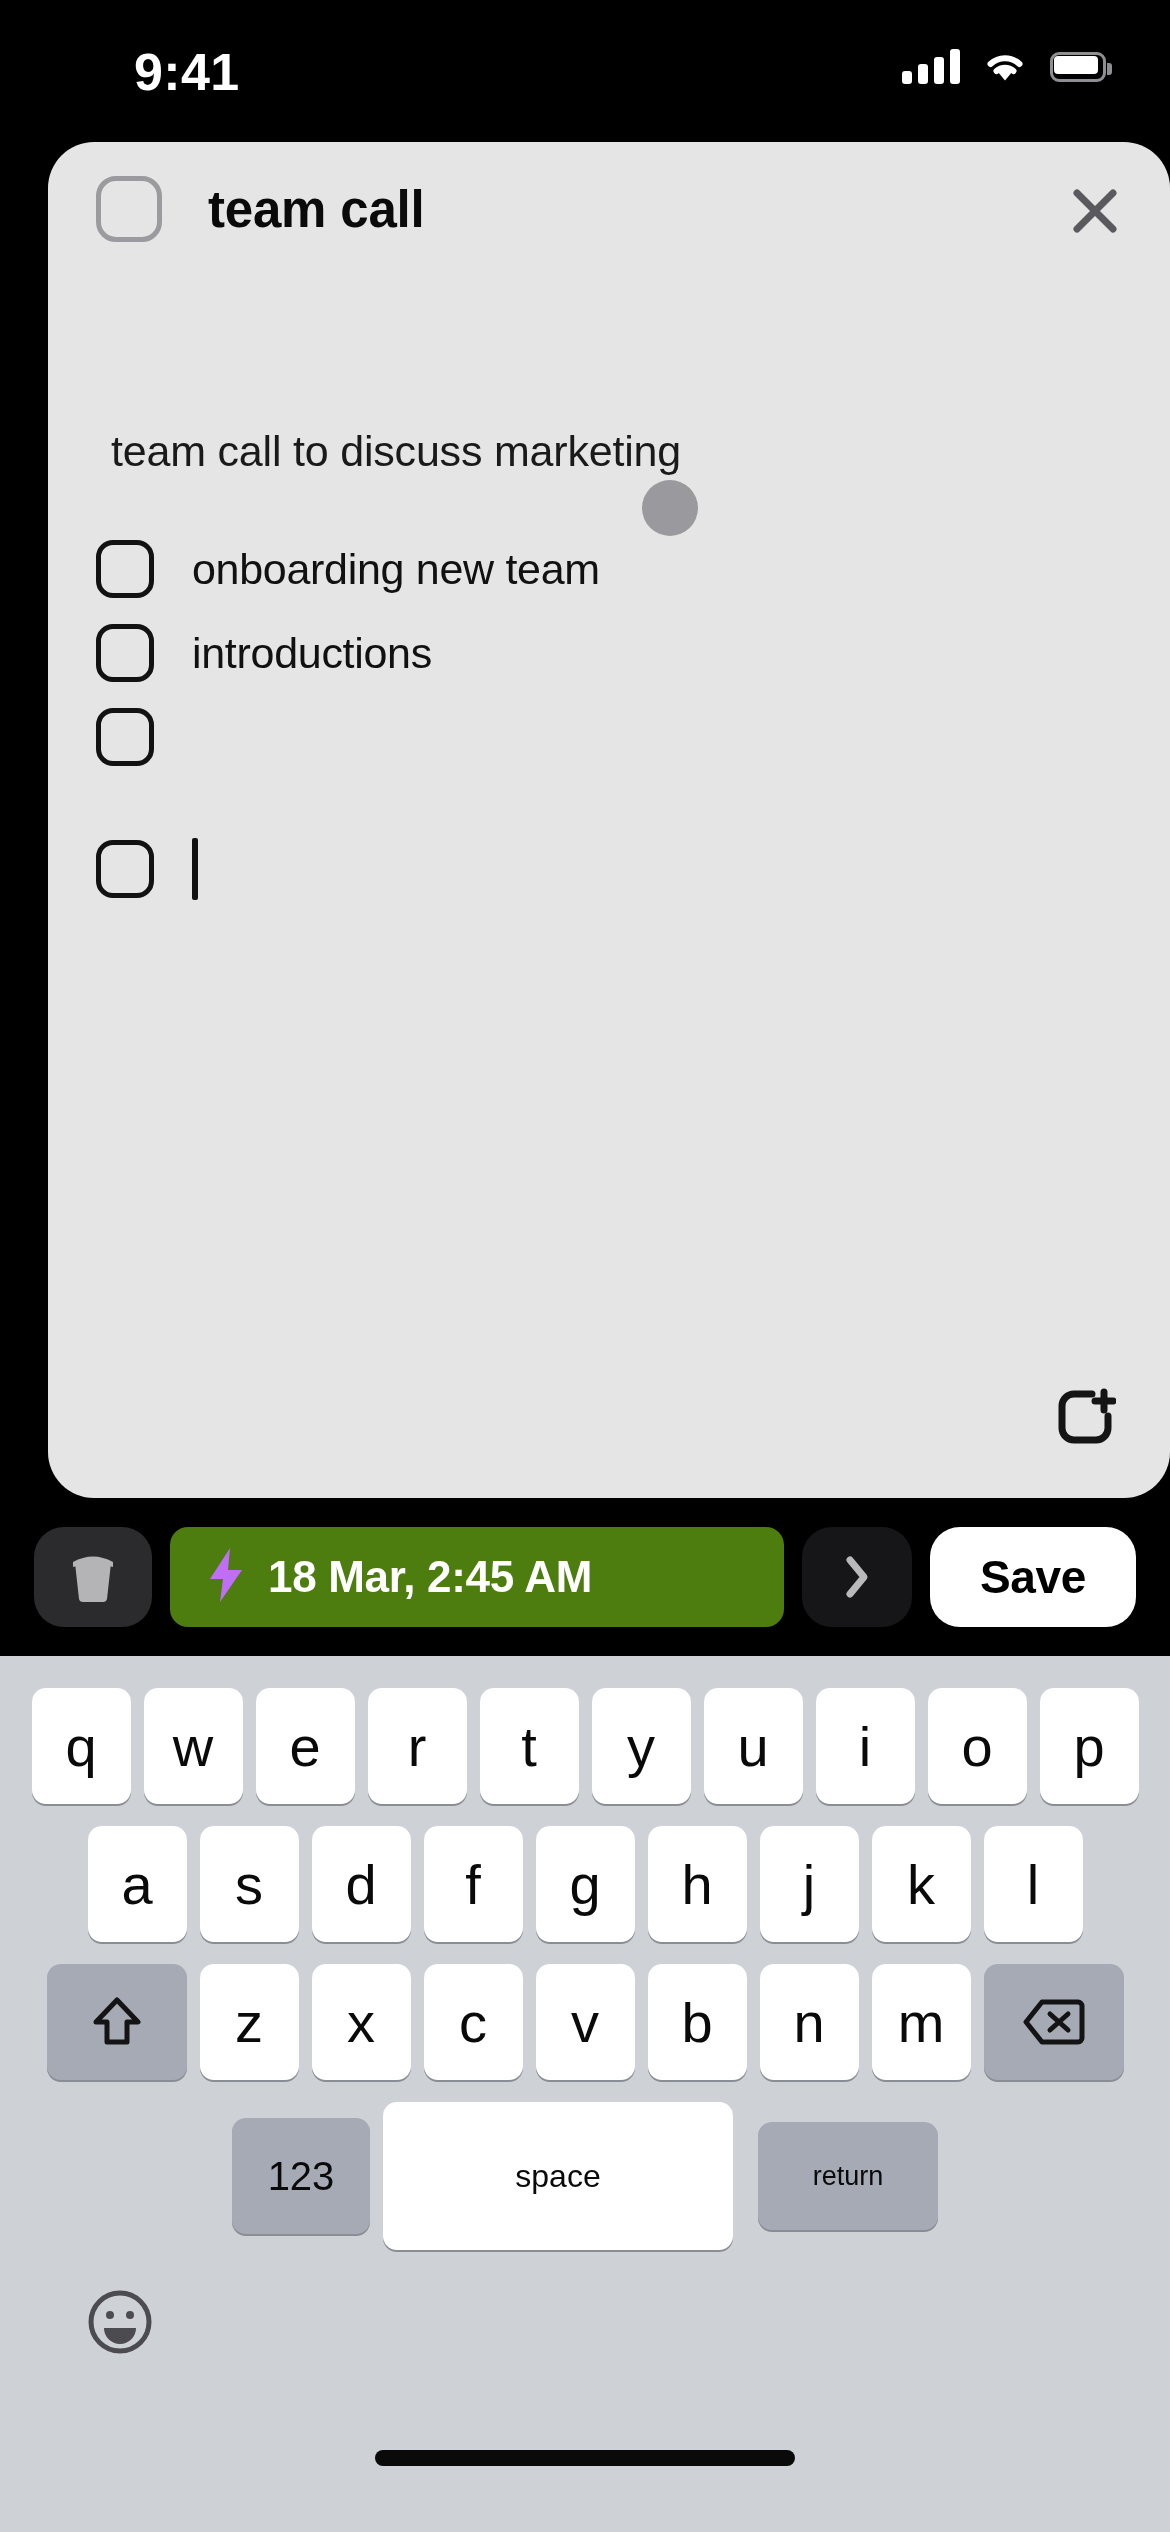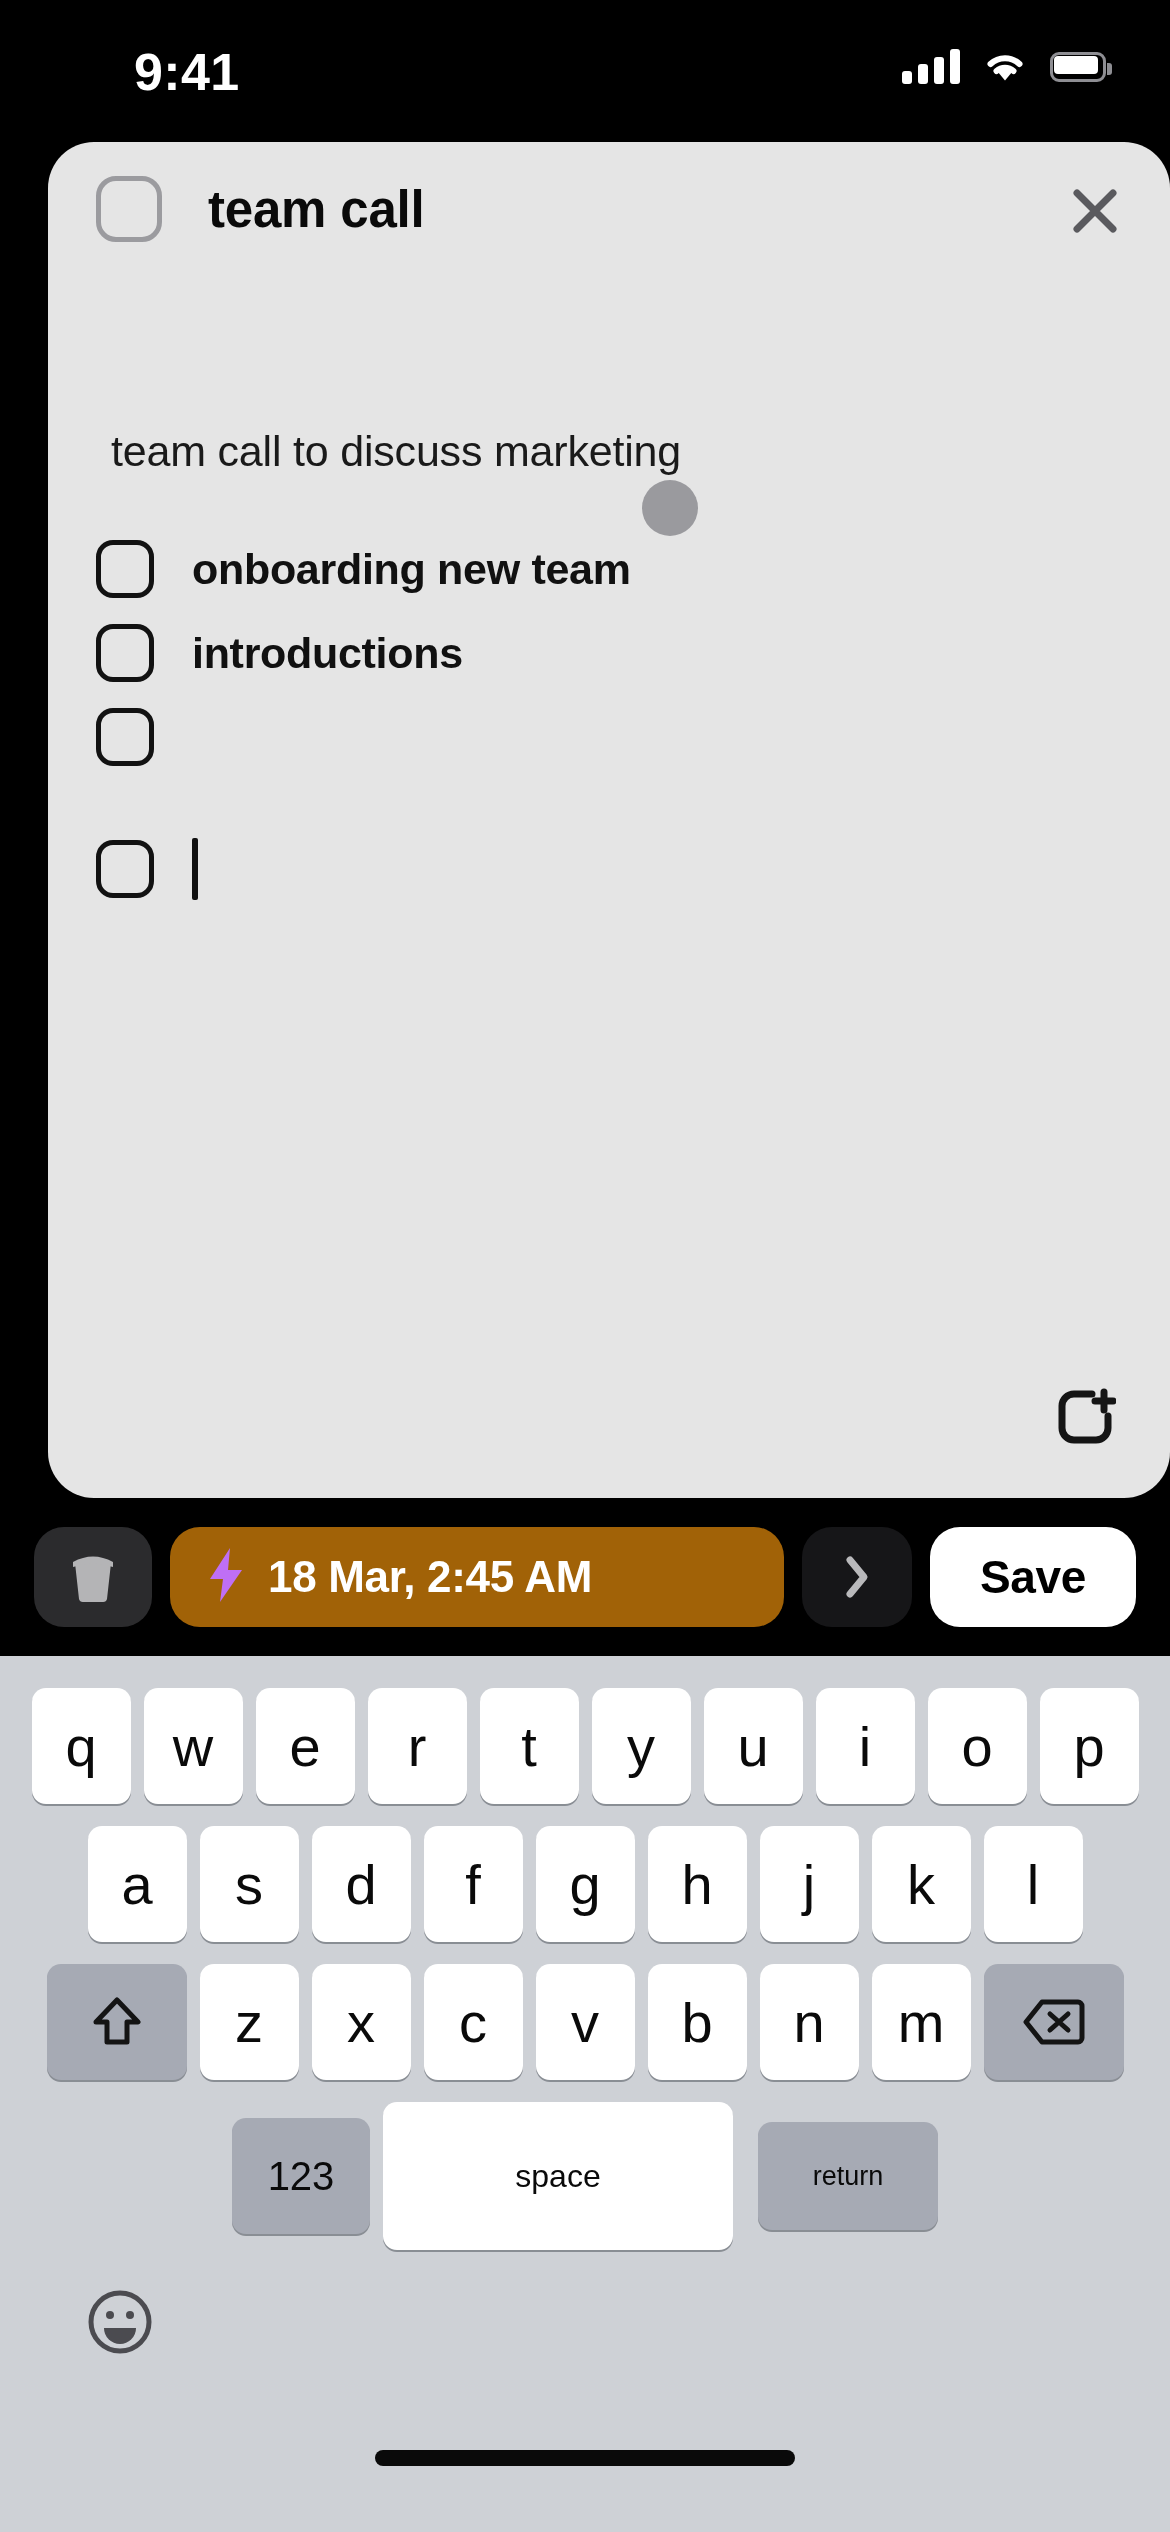--- a/index.html
+++ b/index.html
@@ -62,21 +62,20 @@
 
   .checklist { position:absolute; left:48px; top:385px; width:1020px; }
   .check-row { position:relative; height:84px; display:flex; align-items:center; }
   .item-check {
     width:58px; height:58px; flex:0 0 58px;
     border:5px solid #121212; border-radius:17px; background:transparent;
   }
   .item-label {
     margin-left:38px; font-size:43px; color:#111; letter-spacing:-0.3px;
     white-space:nowrap;
-    font-weight:bold;
   }
   .check-row.empty { margin-top:48px; }
   .caret {
     display:block; margin-left:38px; width:6px; height:62px;
     background:#111; border-radius:2px;
   }
 
   .touch-dot {
     position:absolute; left:594px; top:338px;
     width:56px; height:56px; border-radius:50%; background:#9a9a9e;
@@ -91,21 +90,21 @@
   .toolbar {
     position:absolute; left:0; top:1498px; width:1170px; height:158px;
     display:flex; align-items:center; padding:0 34px; gap:18px;
   }
   .tb-trash {
     width:118px; height:100px; flex:0 0 118px;
     background:#2b2b2d; border-radius:30px;
     display:flex; align-items:center; justify-content:center;
   }
   .tb-date {
-    flex:1 1 auto; height:100px; background:#a16207; border-radius:30px;
+    flex:1 1 auto; height:100px; background:#4d7c0f; border-radius:18px;
     display:flex; align-items:center; padding-left:36px; gap:22px;
   }
   .bolt { flex:0 0 auto; }
   .date-text { color:#fff; font-size:44px; font-weight:600; letter-spacing:-0.3px; }
   .tb-chevron {
     width:110px; height:100px; flex:0 0 110px;
     background:#161618; border-radius:30px;
     display:flex; align-items:center; justify-content:center;
   }
   .tb-save {

